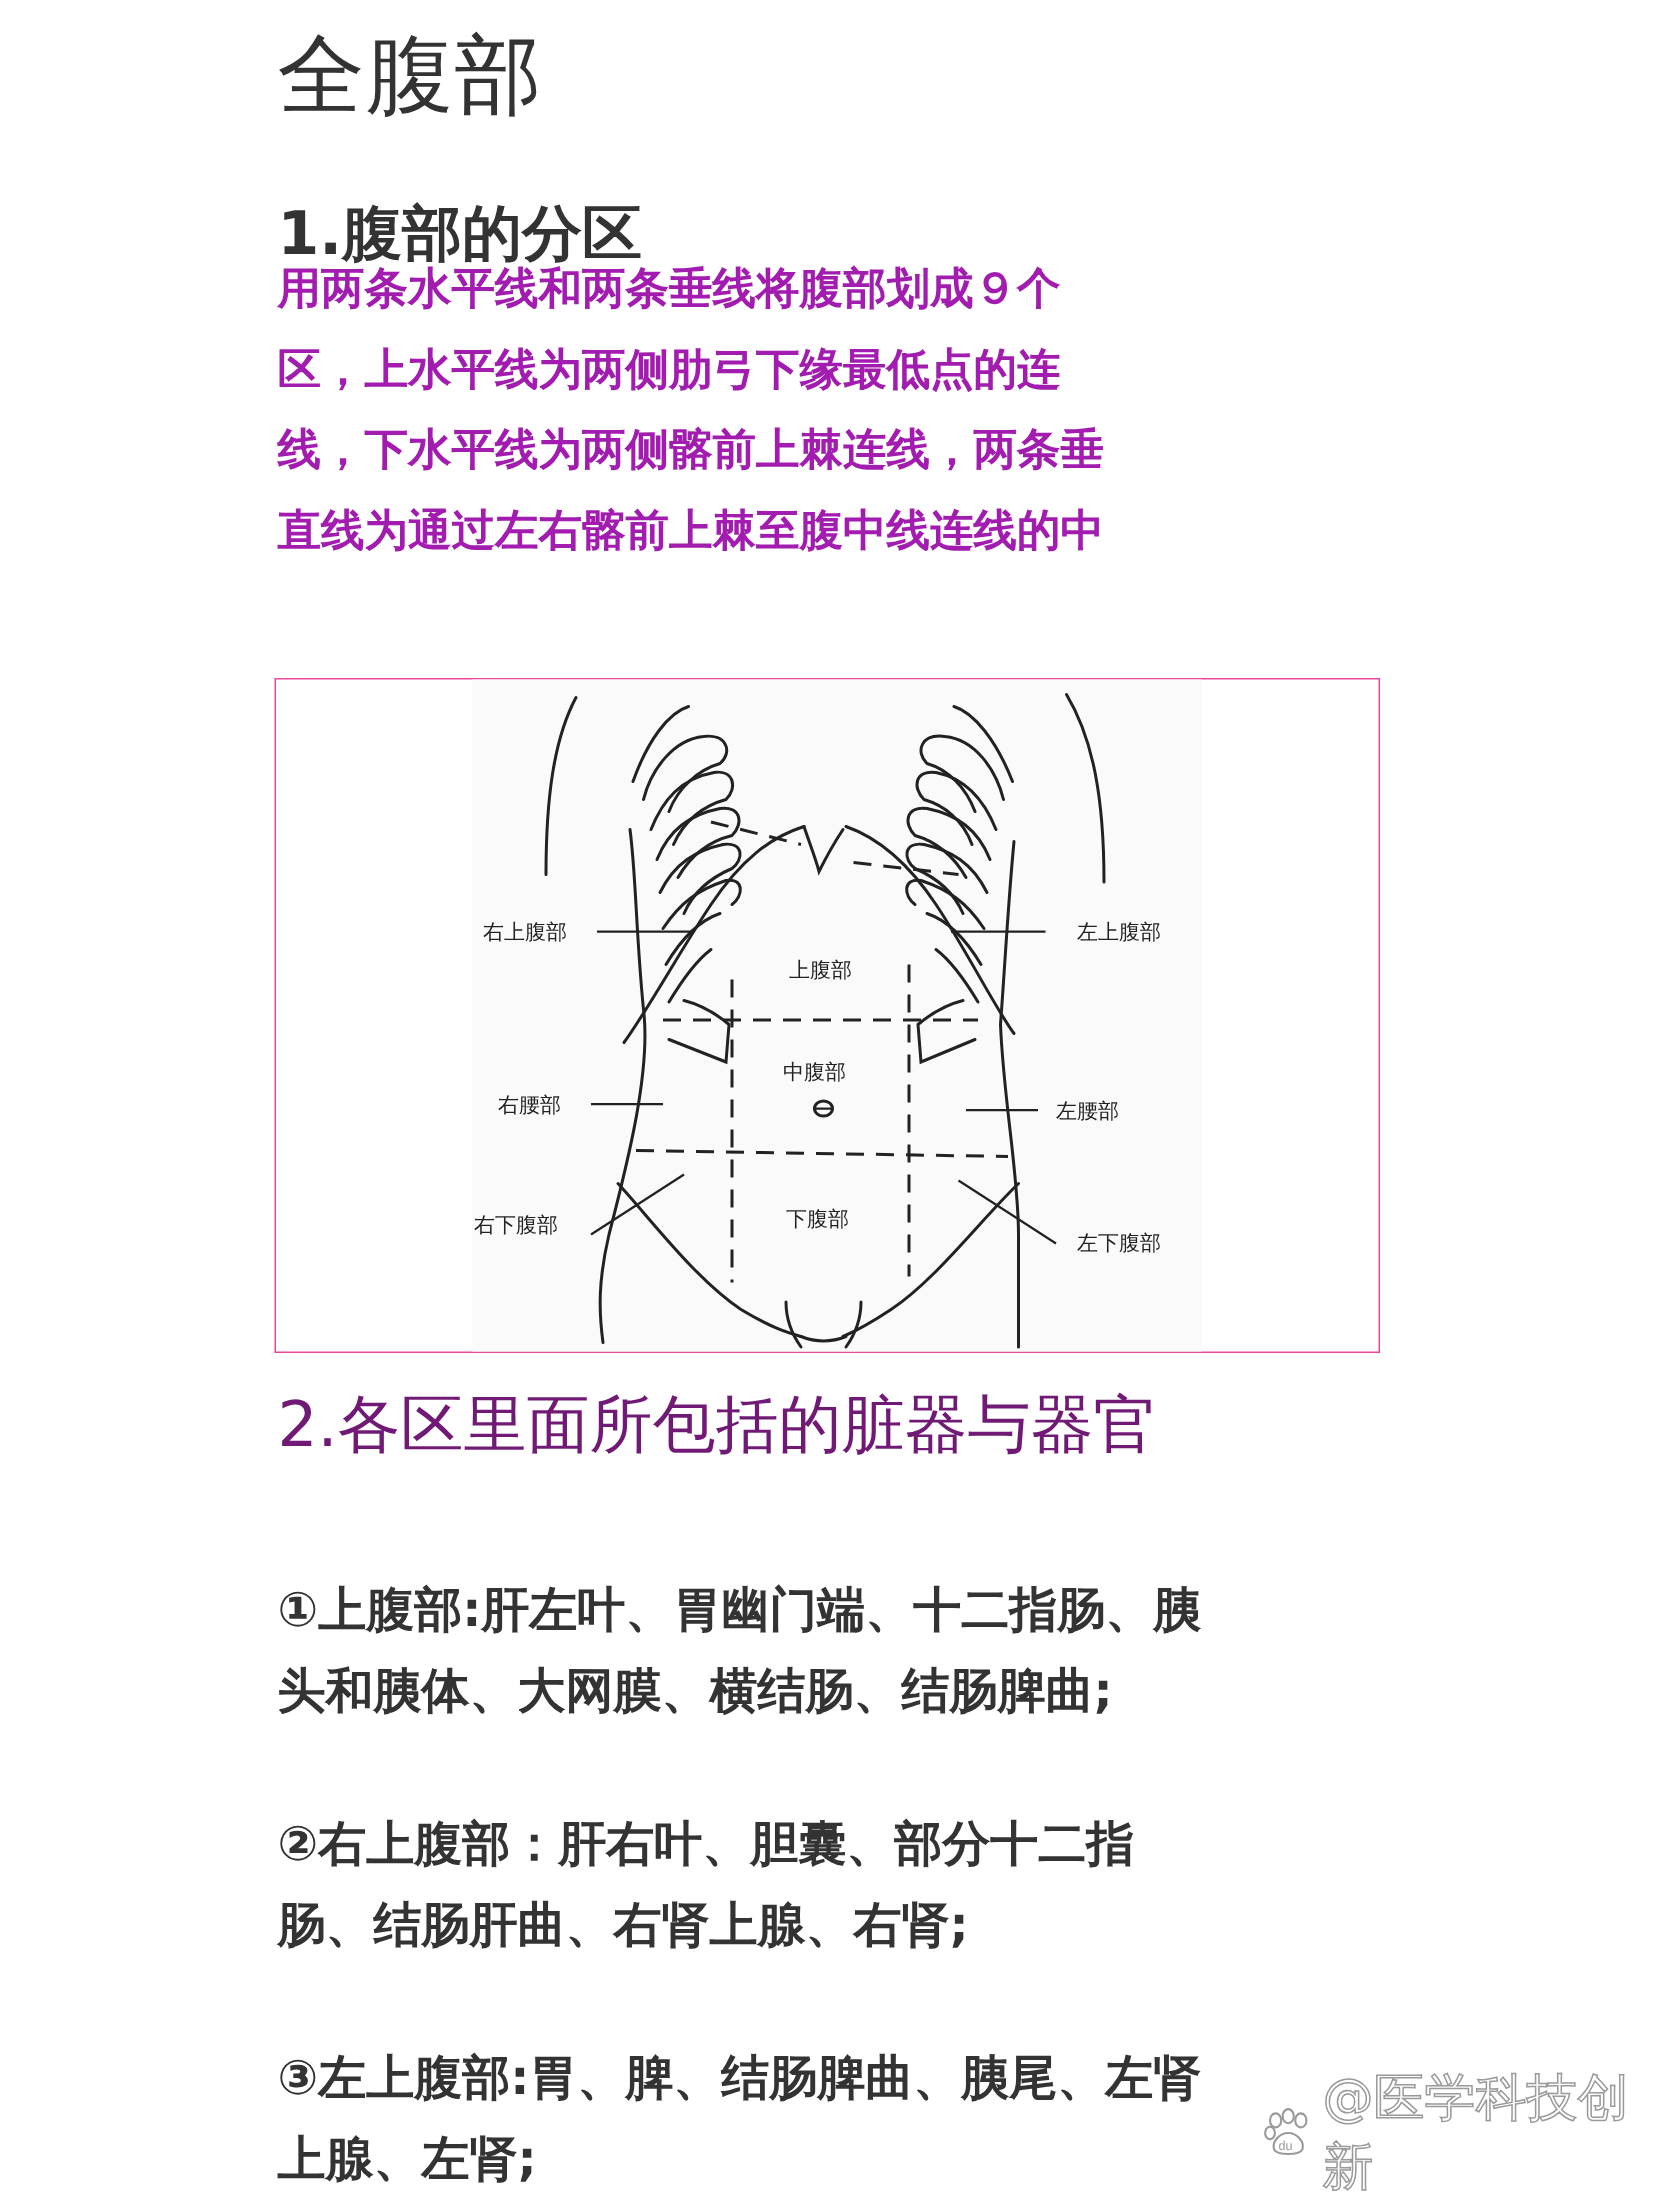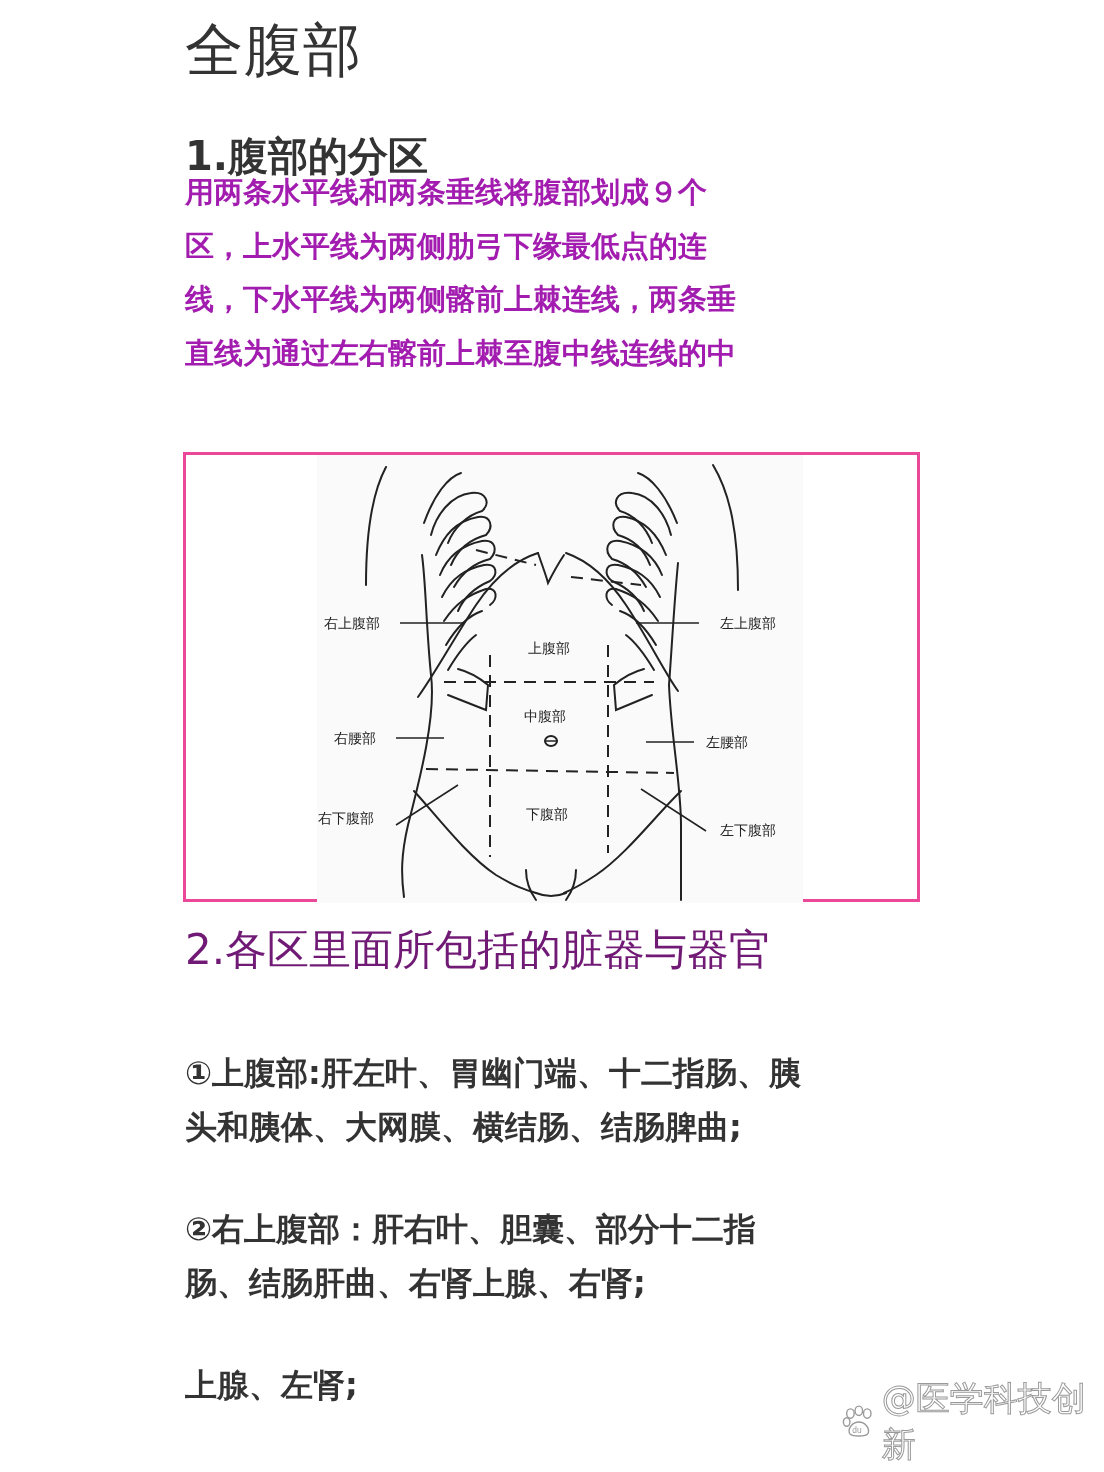--- a/index.html
+++ b/index.html
@@ -3,21 +3,21 @@
 <meta charset="utf-8">
 <style>
   html, body { margin: 0; padding: 0; background: #ffffff; }
   body { width: 1104px; height: 1472px; position: relative; overflow: hidden;
          font-family: "DejaVu Sans", "Liberation Sans", sans-serif; color: #333333; }
   .abs { position: absolute; }
   .title { left: 185px; top: 14px; font-size: 58px; font-weight: normal; color: #333333; letter-spacing: 1px; line-height: 72px; }
   .h1 { left: 185px; top: 100px; font-size: 40px; font-weight: bold; color: #333333; line-height: 56px; margin-top: 28px; }
   .para { left: 185px; top: 166px; width: 730px; font-size: 29px; font-weight: bold; line-height: 53.5px; color: #a21caf; }
   .para .line { display: block; white-space: nowrap; }
-  .figure { left: 183px; top: 452px; width: 737px; height: 450px; border: 3px solid #ec4899; background: #ffffff; box-sizing: border-box; }
+  .figure { left: 183px; top: 452px; width: 737px; height: 450px; border: 1px solid #ec4899; background: #ffffff; box-sizing: border-box; }
   .figure .inner { position: absolute; left: 131px; top: 0; width: 486px; height: 448px; background: #fafafa; }
   .figure svg { position: absolute; left: 0; top: 0; }
   .h2 { left: 185px; top: 922px; font-size: 42px; font-weight: normal; color: #701a75; line-height: 56px; }
   .item { left: 185px; width: 740px; font-size: 32px; font-weight: bold; line-height: 54px; color: #333333; }
   .item .line { display: block; white-space: nowrap; }
   .item1 { top: 1046px; }
   .item2 { top: 1202px; }
   .item3 { top: 1358px; }
   .watermark { left: 842px; top: 1400px; height: 44px; display: flex; align-items: center; gap: 6px;
                font-size: 34px; color: #ffffff; -webkit-text-stroke: 1px #9a9a9a; font-weight: normal; }
@@ -120,20 +120,21 @@
   <span class="line">①上腹部:肝左叶、胃幽门端、十二指肠、胰</span>
   <span class="line">头和胰体、大网膜、横结肠、结肠脾曲;</span>
 </div>
 
 <div class="abs item item2">
   <span class="line">②右上腹部：肝右叶、胆囊、部分十二指</span>
   <span class="line">肠、结肠肝曲、右肾上腺、右肾;</span>
 </div>
 
 <div class="abs item item3">
+  <span class="line">③左上腹部:胃、脾、结肠脾曲、胰尾、左肾</span>
   <span class="line">上腺、左肾;</span>
 </div>
 
 <div class="abs watermark">
   <svg class="paw" viewBox="0 0 36 36">
     <g fill="#ffffff" stroke="#9a9a9a" stroke-width="1.5">
       <ellipse cx="9" cy="9" rx="4" ry="5"></ellipse>
       <ellipse cx="18" cy="6" rx="4" ry="5"></ellipse>
       <ellipse cx="27" cy="9" rx="4" ry="5"></ellipse>
       <ellipse cx="5" cy="18" rx="3.5" ry="4.5"></ellipse>

